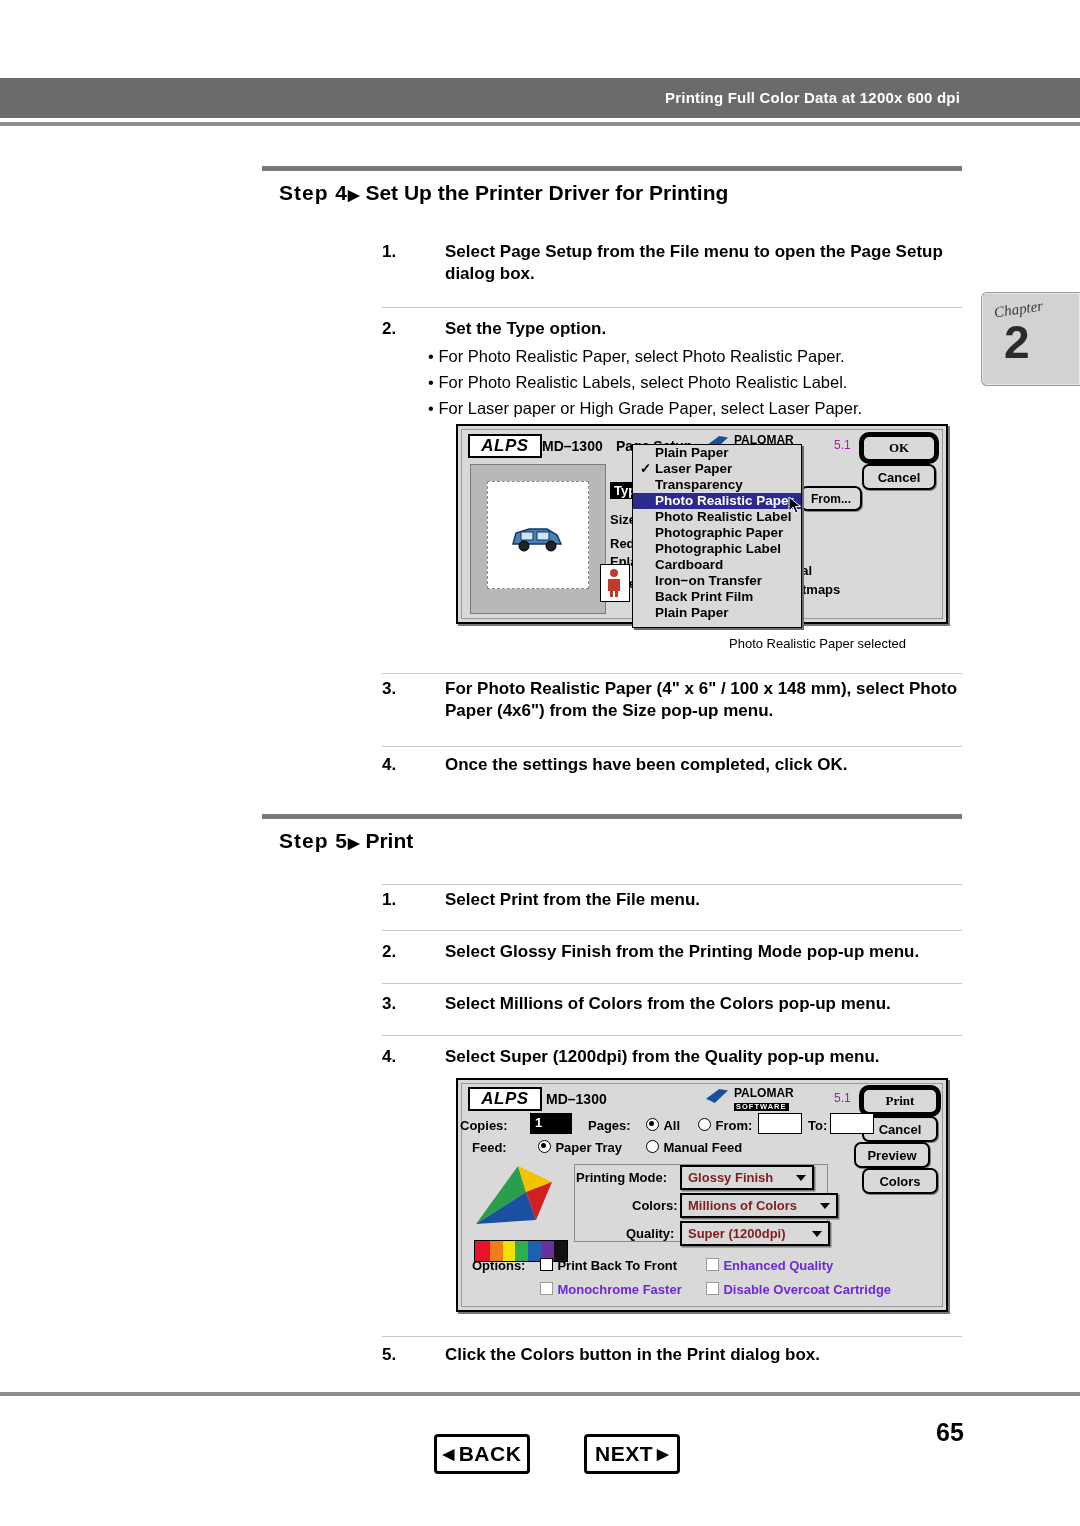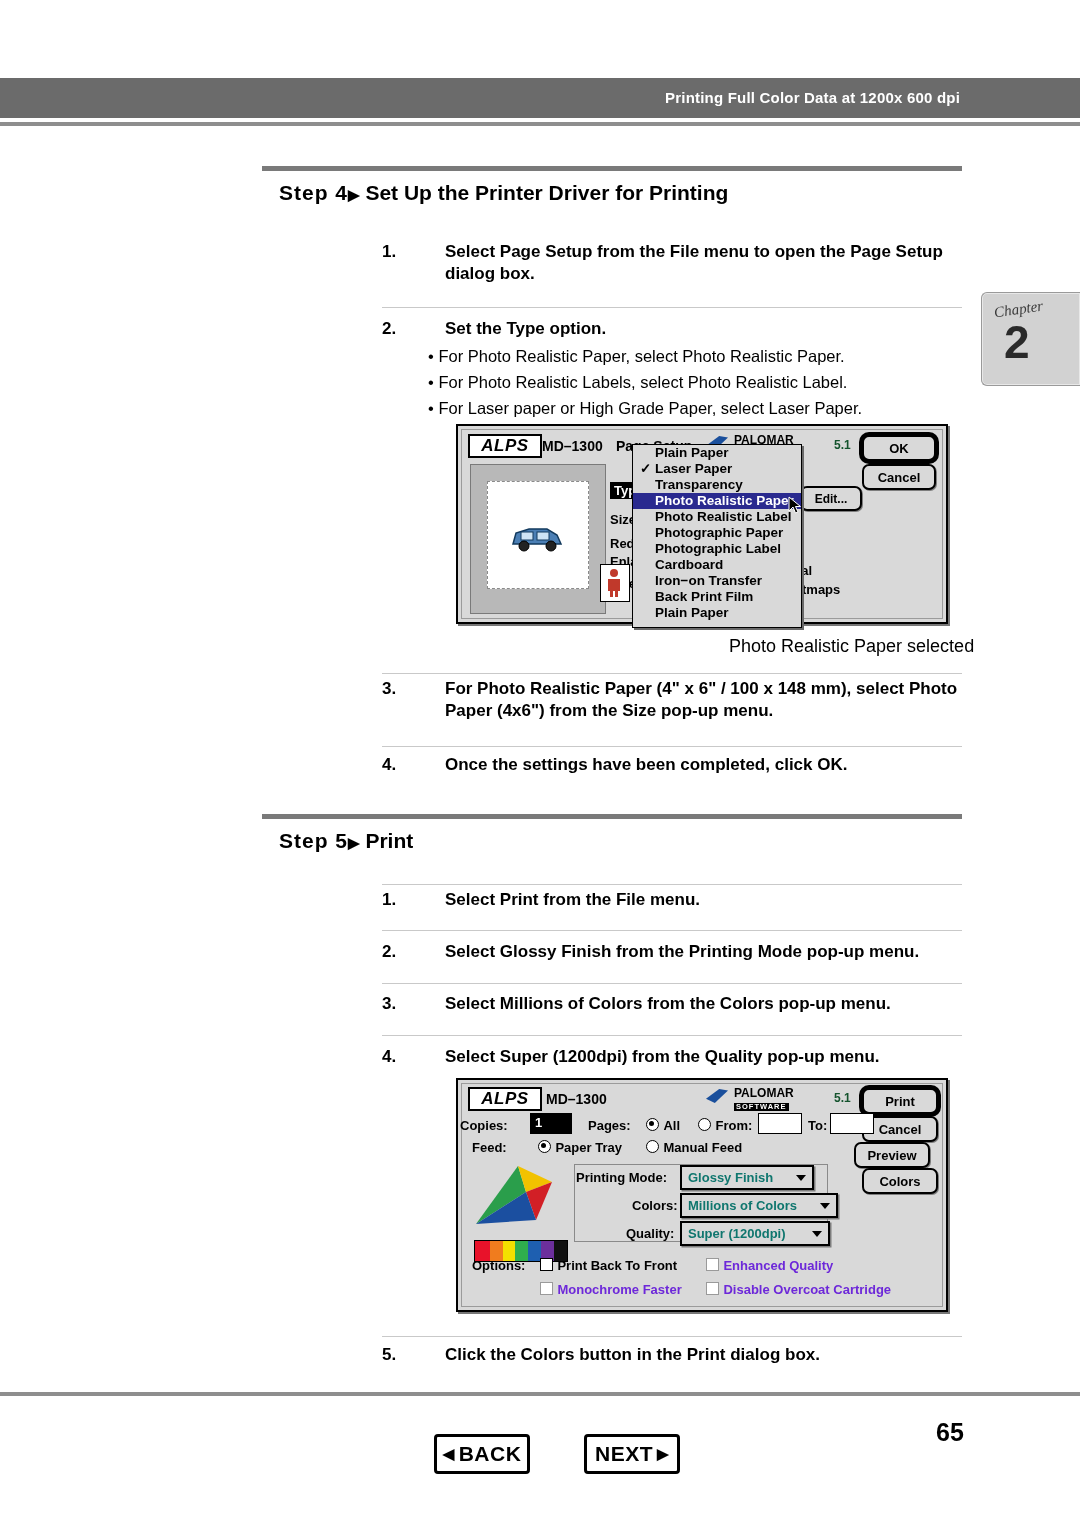--- a/index.html
+++ b/index.html
@@ -69,21 +69,21 @@
   .num-item .txt { display:block; margin-left:63px; }
 
   .thin-rule { position:absolute; height:1px; background:#c9c9c9; }
 
   .bullet-line {
     position:absolute; font-size:16.5px; color:#000;
     font-family:"Liberation Sans", sans-serif;
   }
 
   .caption {
-    position:absolute; font-size:18px; color:#000;
+    position:absolute; font-size:13px; color:#000;
   }
 
   
   .dlg {
     position:absolute; background:#d9d9d9;
     border:2px solid #000; box-shadow:2px 2px 0 #777;
   }
   .dlg-inner { position:absolute; inset:3px; border:1px solid #9b9b9b; background:#d9d9d9; }
 
   .alps-logo {
@@ -95,29 +95,29 @@
   .palomar {
     position:absolute; font-size:12px; font-weight:bold; color:#000;
     line-height:1.0;
   }
   .palomar .sub { font-size:7.5px; letter-spacing:1px; background:#000; color:#fff; padding:0 2px; display:inline-block;}
   .palomar-swoosh {
     position:absolute; width:22px; height:14px; background:#1a4f9c;
     clip-path:polygon(0 70%, 60% 0, 100% 10%, 40% 100%);
   }
 
-  .ver { position:absolute; font-size:12px; font-weight:bold; color:#14532d; }
+  .ver { position:absolute; font-size:12px; font-weight:normal; color:#a21caf; }
 
   .mac-btn {
     position:absolute; background:#d9d9d9; border:2px solid #000;
     border-radius:7px; font-size:13px; font-weight:bold; color:#000;
     display:flex; align-items:center; justify-content:center;
     box-shadow:1px 1px 0 #7d7d7d;
   }
-  .mac-btn.default { box-shadow:0 0 0 3px #000, 2px 2px 0 #7d7d7d; }
+  .mac-btn.default { box-shadow:0 0 0 3px #000, 2px 2px 0 #7d7d7d;font-family:Liberation Serif, serif; }
 
   .field-lbl {
     position:absolute; font-size:13px; font-weight:bold; color:#000;
   }
 
   .preview-box {
     position:absolute; background:#b8b8b8; border:1px solid #7a7a7a;
   }
   .preview-page {
     position:absolute; background:#ffffff; border:1px dashed #8a8a8a;
@@ -159,21 +159,21 @@
   .inline-lbl.dim { color:#6d28d9; }
 
   .text-field {
     position:absolute; background:#fff; border:1.5px solid #000;
   }
   .text-field.black { background:#000; }
 
   .popup-btn {
     position:absolute; background:#d9d9d9; border:2px solid #000;
     box-shadow:1.5px 1.5px 0 #7d7d7d;
-    font-size:13px; font-weight:bold; color:#0f766e;
+    font-size:13px; font-weight:bold; color:#7f1d1d;
     display:flex; align-items:center; padding-left:6px;
   }
   .popup-btn .caret {
     position:absolute; right:6px; top:50%; transform:translateY(-50%);
     width:0; height:0; border-left:5px solid transparent;
     border-right:5px solid transparent; border-top:6px solid #000;
   }
 
   .group-box {
     position:absolute; border:1px solid #8a8a8a;
@@ -246,21 +246,21 @@
 
     <div class="palomar-swoosh" style="left:248px; top:10px;"></div>
     <div class="palomar" style="left:276px; top:8px;">
       <div>PALOMAR</div>
       <div class="sub">SOFTWARE</div>
     </div>
     <div class="ver" style="left:376px; top:12px;">5.1</div>
 
     <div class="mac-btn default" style="left:404px; top:9px; width:70px; height:22px;">OK</div>
     <div class="mac-btn" style="left:404px; top:38px; width:70px; height:22px;">Cancel</div>
-    <div class="mac-btn" style="left:342px; top:60px; width:58px; height:21px; font-size:12px;">Edit...</div>
+    <div class="mac-btn" style="left:342px; top:60px; width:58px; height:21px; font-size:12px;">From...</div>
 
     <div class="preview-box" style="left:12px; top:38px; width:134px; height:148px;">
       <div class="preview-page" style="left:16px; top:16px; width:100px; height:106px;"></div>
 
       <svg style="position:absolute; left:38px; top:55px;" width="56" height="34" viewBox="0 0 56 34">
         <path d="M4 24 L7 13 L20 9 L38 9 L48 15 L52 24 Z" fill="#4b7fb5" stroke="#123a5e" stroke-width="1.5"></path>
         <rect x="12" y="12" width="12" height="8" fill="#cfe4f5" stroke="#123a5e" stroke-width="1"></rect>
         <rect x="28" y="12" width="12" height="8" fill="#cfe4f5" stroke="#123a5e" stroke-width="1"></rect>
         <circle cx="15" cy="26" r="5" fill="#222" stroke="#000" stroke-width="1"></circle>
         <circle cx="42" cy="26" r="5" fill="#222" stroke="#000" stroke-width="1"></circle>

